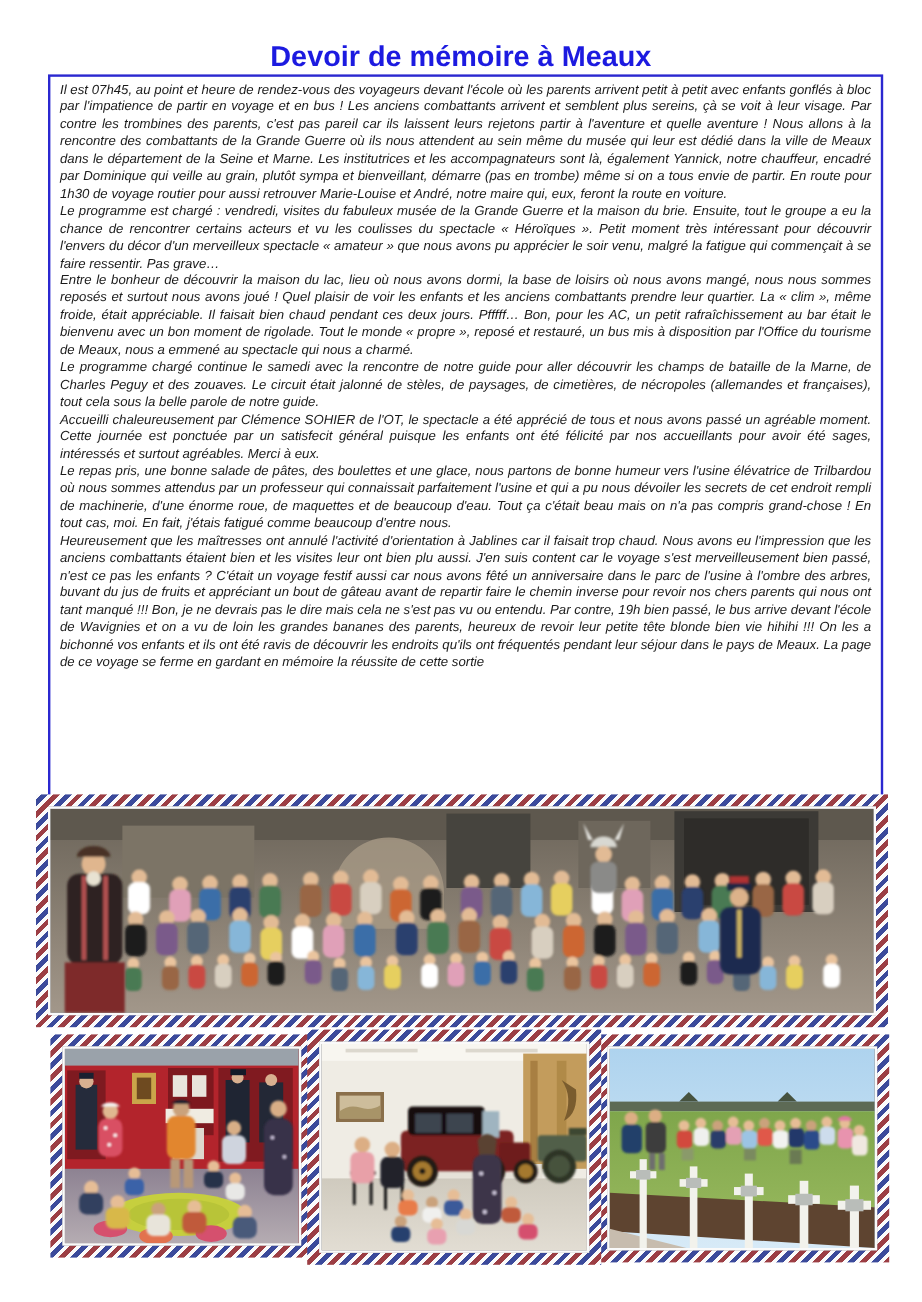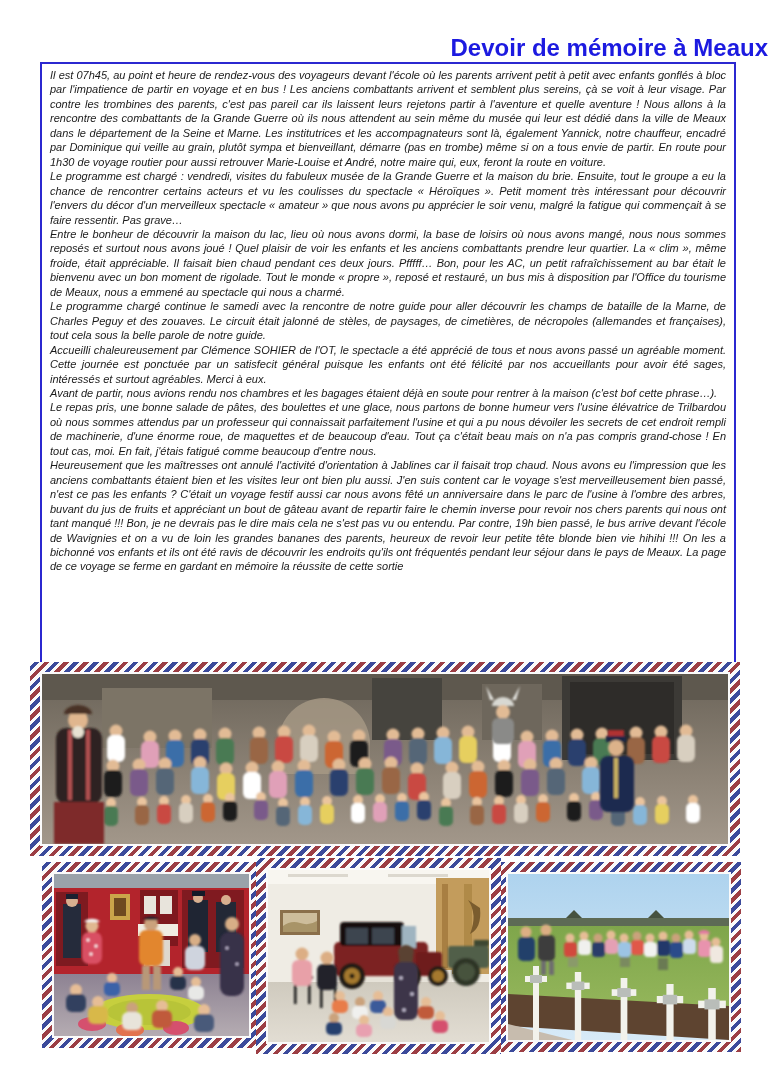--- a/index.html
+++ b/index.html
@@ -2,21 +2,21 @@
 <html lang="fr"><head>
 <meta charset="utf-8">
 <style>
   * { margin:0; padding:0; box-sizing:border-box; }
   html,body { background:#ffffff; }
   body { width:768px; height:1085px; position:relative; overflow:hidden;
          font-family:"Liberation Sans", sans-serif; }
 
   .page-title {
     position:absolute; top:34px; left:0; width:768px;
-    text-align:right; color:#1c1ae0; font-size:24px; font-weight:bold;
+    text-align:center; color:#1c1ae0; font-size:24px; font-weight:bold;
     letter-spacing:0px;
   }
 
   .textbox {
     position:absolute; left:40px; top:62px; width:696px; height:744px;
     border:2px solid #2b28d0; padding:4px 8px 0 8px; overflow:hidden;
     background:#ffffff;
   }
   .textbox p {
     font-style:italic; font-size:11px; line-height:14.45px;
@@ -48,21 +48,20 @@
 <body>
 
 <div class="page-title">Devoir de mémoire à Meaux</div>
 
 <div class="textbox">
   <p>Il est 07h45, au point et heure de rendez-vous des voyageurs devant l'école où les parents arrivent petit à petit avec enfants gonflés à bloc par l'impatience de partir en voyage et en bus&nbsp;! Les anciens combattants arrivent et semblent plus sereins, çà se voit à leur visage. Par contre les trombines des parents, c'est pas pareil car ils laissent leurs rejetons partir à l'aventure et quelle aventure&nbsp;! Nous allons à la rencontre des combattants de la Grande Guerre où ils nous attendent au sein même du musée qui leur est dédié dans la ville de Meaux dans le département de la Seine et Marne. Les institutrices et les accompagnateurs sont là, également Yannick, notre chauffeur, encadré par Dominique qui veille au grain, plutôt sympa et bienveillant, démarre (pas en trombe) même si on a tous envie de partir. En route pour 1h30 de voyage routier pour aussi retrouver Marie-Louise et André, notre maire qui, eux, feront la route en voiture.</p>
   <p>Le programme est chargé&nbsp;: vendredi, visites du fabuleux musée de la Grande Guerre et la maison du brie. Ensuite, tout le groupe a eu la chance de rencontrer certains acteurs et vu les coulisses du spectacle «&nbsp;Héroïques&nbsp;». Petit moment très intéressant pour découvrir l'envers du décor d'un merveilleux spectacle «&nbsp;amateur&nbsp;» que nous avons pu apprécier le soir venu, malgré la fatigue qui commençait à se faire ressentir. Pas grave…</p>
   <p>Entre le bonheur de découvrir la maison du lac, lieu où nous avons dormi, la base de loisirs où nous avons mangé, nous nous sommes reposés et surtout nous avons joué&nbsp;! Quel plaisir de voir les enfants et les anciens combattants prendre leur quartier. La «&nbsp;clim&nbsp;», même froide, était appréciable. Il faisait bien chaud pendant ces deux jours. Pfffff… Bon, pour les AC, un petit rafraîchissement au bar était le bienvenu avec un bon moment de rigolade. Tout le monde «&nbsp;propre&nbsp;», reposé et restauré, un bus mis à disposition par l'Office du tourisme de Meaux, nous a emmené au spectacle qui nous a charmé.</p>
   <p>Le programme chargé continue le samedi avec la rencontre de notre guide pour aller découvrir les champs de bataille de la Marne, de Charles Peguy et des zouaves. Le circuit était jalonné de stèles, de paysages, de cimetières, de nécropoles (allemandes et françaises), tout cela sous la belle parole de notre guide.</p>
   <p>Accueilli chaleureusement par Clémence SOHIER de l'OT, le spectacle a été apprécié de tous et nous avons passé un agréable moment. Cette journée est ponctuée par un satisfecit général puisque les enfants ont été félicité par nos accueillants pour avoir été sages, intéressés et surtout agréables. Merci à eux.</p>
-  <p>Avant de partir, nous avions rendu nos chambres et les bagages étaient déjà en soute pour rentrer à la maison (c'est bof cette phrase…).</p>
   <p>Le repas pris, une bonne salade de pâtes, des boulettes et une glace, nous partons de bonne humeur vers l'usine élévatrice de Trilbardou où nous sommes attendus par un professeur qui connaissait parfaitement l'usine et qui a pu nous dévoiler les secrets de cet endroit rempli de machinerie, d'une énorme roue, de maquettes et de beaucoup d'eau. Tout ça c'était beau mais on n'a pas compris grand-chose&nbsp;! En tout cas, moi. En fait, j'étais fatigué comme beaucoup d'entre nous.</p>
   <p>Heureusement que les maîtresses ont annulé l'activité d'orientation à Jablines car il faisait trop chaud. Nous avons eu l'impression que les anciens combattants étaient bien et les visites leur ont bien plu aussi. J'en suis content car le voyage s'est merveilleusement bien passé, n'est ce pas les enfants&nbsp;? C'était un voyage festif aussi car nous avons fêté un anniversaire dans le parc de l'usine à l'ombre des arbres, buvant du jus de fruits et appréciant un bout de gâteau avant de repartir faire le chemin inverse pour revoir nos chers parents qui nous ont tant manqué&nbsp;!!! Bon, je ne devrais pas le dire mais cela ne s'est pas vu ou entendu. Par contre, 19h bien passé, le bus arrive devant l'école de Wavignies et on a vu de loin les grandes bananes des parents, heureux de revoir leur petite tête blonde bien vie hihihi&nbsp;!!! On les a bichonné vos enfants et ils ont été ravis de découvrir les endroits qu'ils ont fréquentés pendant leur séjour dans le pays de Meaux. La page de ce voyage se ferme en gardant en mémoire la réussite de cette sortie</p>
 </div>
 
 <div id="photo-main" class="airmail">
   <div class="ph">
     <svg viewBox="0 0 686 170" preserveAspectRatio="none">
       <defs>
         <linearGradient id="stone" x1="0" y1="0" x2="0" y2="1">
           <stop offset="0" stop-color="#6b6459"></stop>

